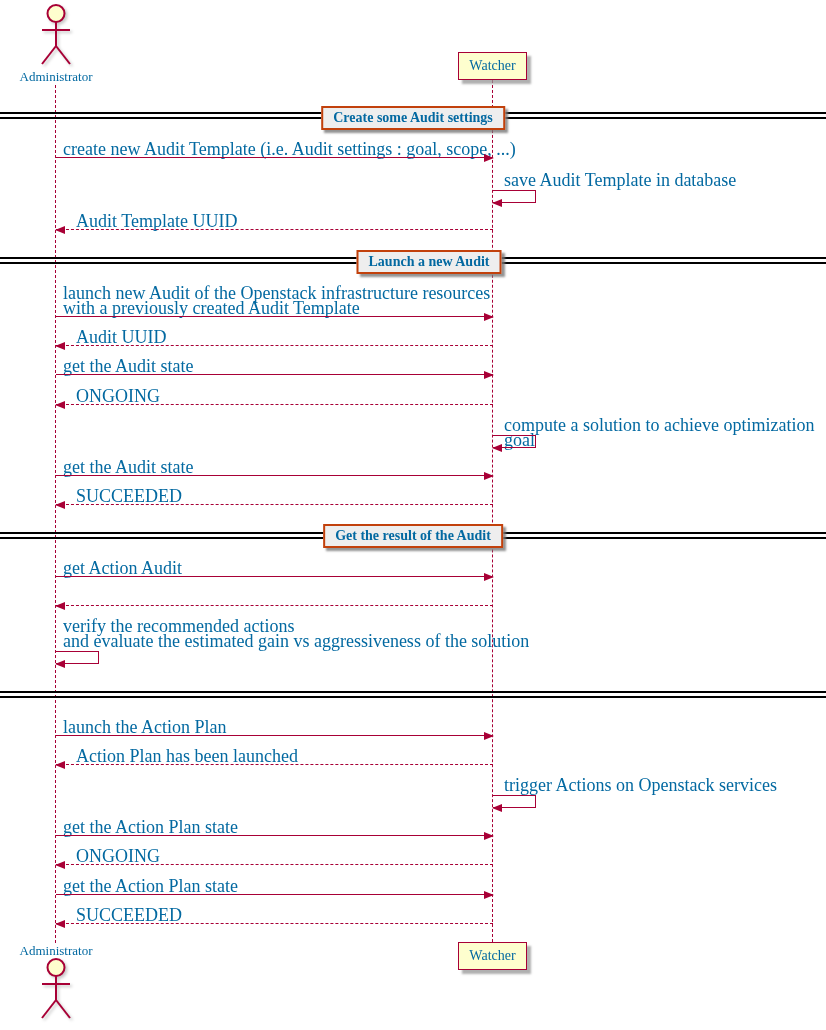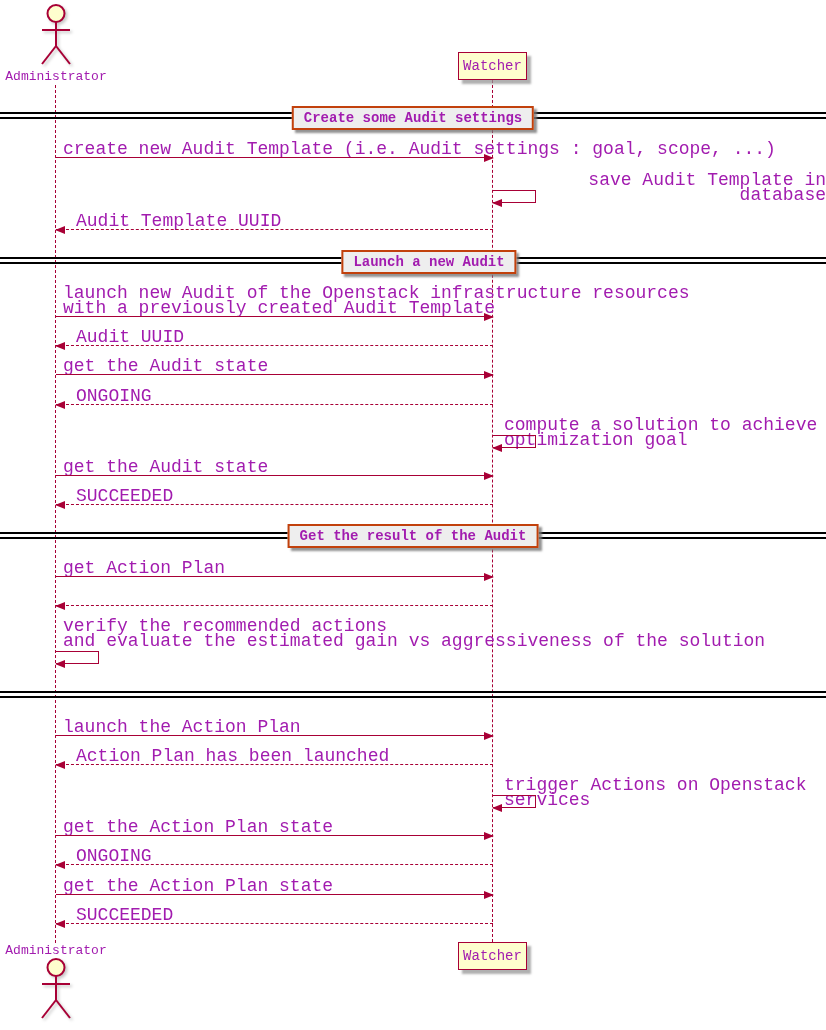--- a/index.html
+++ b/index.html
@@ -1,18 +1,18 @@
 <!DOCTYPE html>
 <html><head>
 <meta charset="utf-8">
 <style>
   html,body{margin:0;padding:0;background:#fff;}
   #diagram{
     position:relative;width:826px;height:1030px;background:#ffffff;overflow:hidden;
-    font-family:Liberation Mono, monospace;color:#a21caf;
+    font-family:Liberation Serif, serif;color:#0369a1;
   }
   
   .lifeline{position:absolute;width:0;border-left:1px dashed #A80036;z-index:0;}
   
   .actor{position:absolute;z-index:3;filter:drop-shadow(2.5px 2.5px 1.5px #c8c8c8);}
   .actor-label{position:absolute;transform:translateX(-50%);font-size:13px;white-space:nowrap;z-index:3;}
   
   .pbox{position:absolute;width:69px;height:28px;background:#FEFECE;border:1.6px solid #A80036;
     box-sizing:border-box;display:flex;align-items:center;justify-content:center;
     font-size:14px;box-shadow:3.5px 3.5px 2px rgba(150,150,150,.75);z-index:3;}
@@ -117,21 +117,21 @@
   <div class="mlabel" style="left:76px;top:489px;">SUCCEEDED</div>
   <div class="arrow dashed" style="top:504px;">
       <span class="head-l"></span>
     </div>
 
   <div class="divlines" style="top:532px;"></div>
   <div class="divbox" style="top:524px;">
     <span>Get the result of the Audit</span>
   </div>
 
-  <div class="mlabel" style="left:63px;top:561px;">get Action Plan</div>
+  <div class="mlabel" style="left:63px;top:561px;">get Action Audit</div>
   <div class="arrow" style="top:576px;">
       <span class="head-r"></span>
     </div>
 
   <div class="arrow dashed" style="top:605px;">
       <span class="head-l"></span>
     </div>
 
   <div class="mlabel" style="left:63px;top:619px;">verify the recommended actions
 and evaluate the estimated gain vs aggressiveness of the solution</div>

